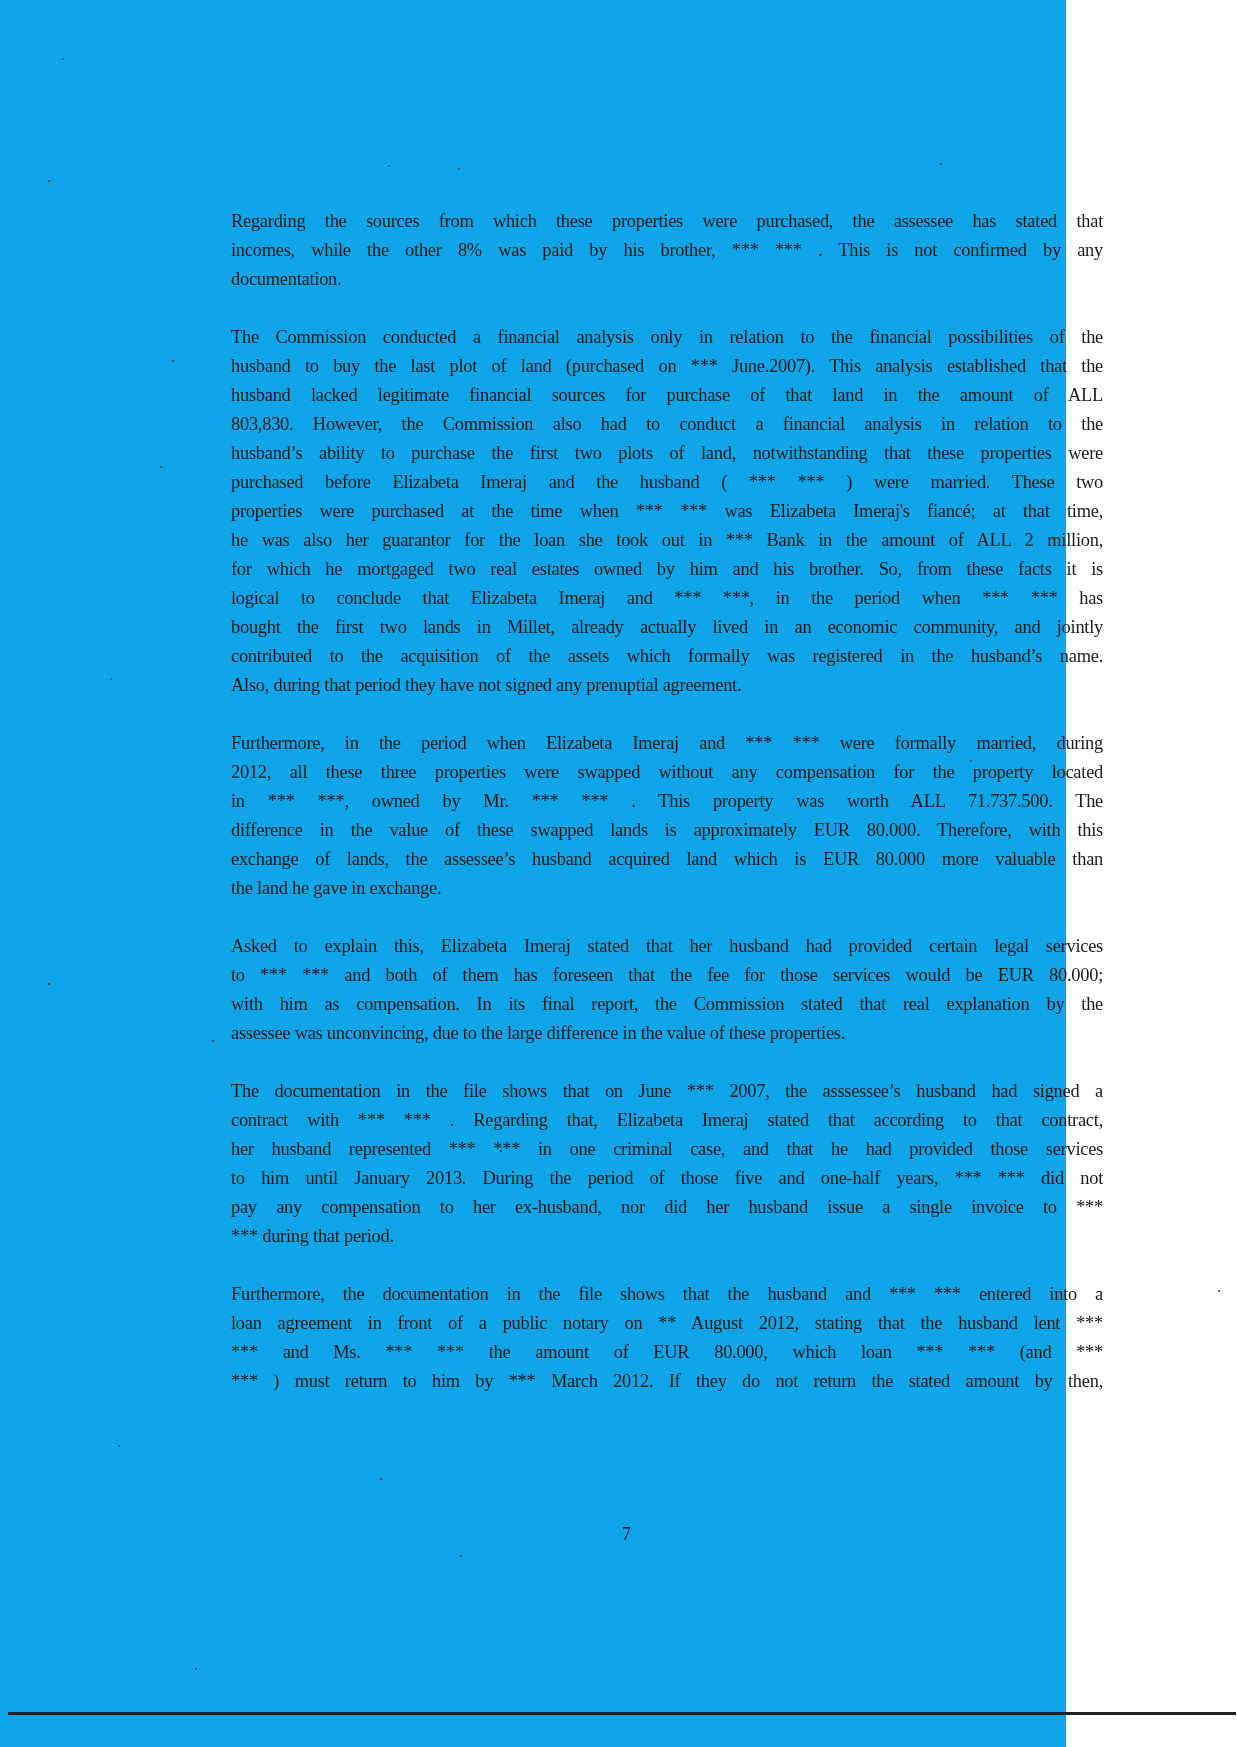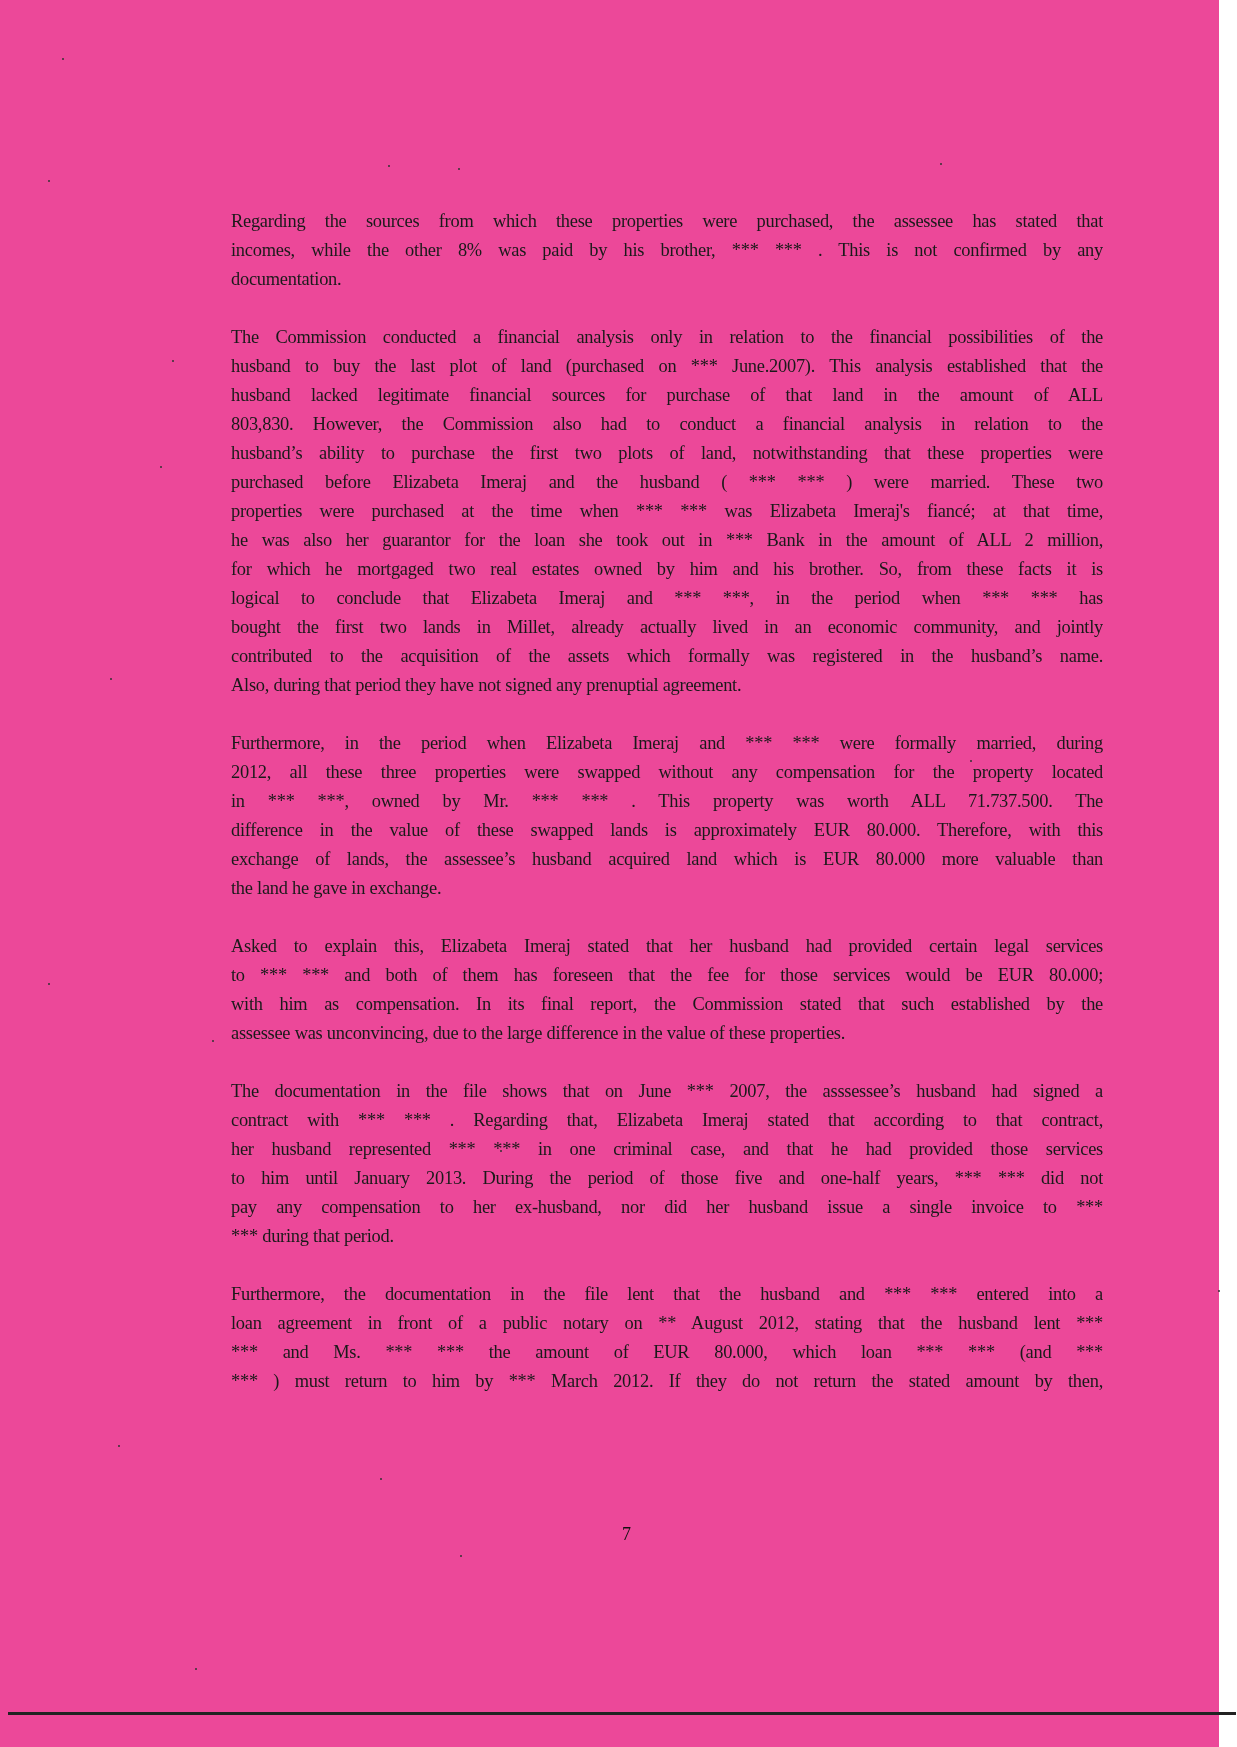--- a/index.html
+++ b/index.html
@@ -11,22 +11,22 @@
       width: 1237px;
       height: 1747px;
       position: relative;
       overflow: hidden;
       font-family: "Liberation Serif", "DejaVu Serif", serif;
       color: #1a1a1a;
     }
     .page {
       position: absolute;
       left: 0; top: 0;
-      width: 1219px; height: 1747px;
-      background: #ec4899;
+      width: 1066px; height: 1747px;
+      background: #0ea5e9;
     }
     .content {
       position: absolute;
       left: 231px;
       top: 207px;
       width: 872px;
     }
     .line {
       display: block;
       white-space: nowrap;
@@ -118,35 +118,35 @@
       <span class="line justify">2012, all these three properties were swapped without any compensation for the property located</span>
       <span class="line justify">in *** ***, owned by Mr. *** *** . This property was worth ALL 71.737.500. The</span>
       <span class="line justify">difference in the value of these swapped lands is approximately EUR 80.000. Therefore, with this</span>
       <span class="line justify">exchange of lands, the assessee’s husband acquired land which is EUR 80.000 more valuable than</span>
       <span class="line">the land he gave in exchange.</span>
     </div>
 
     <div class="para">
       <span class="line justify">Asked to explain this, Elizabeta Imeraj stated that her husband had provided certain legal services</span>
       <span class="line justify">to *** *** and both of them has foreseen that the fee for those services would be EUR 80.000;</span>
-      <span class="line justify">with him as compensation. In its final report, the Commission stated that such established by the</span>
+      <span class="line justify">with him as compensation. In its final report, the Commission stated that real explanation by the</span>
       <span class="line">assessee was unconvincing, due to the large difference in the value of these properties.</span>
     </div>
 
     <div class="para">
       <span class="line justify">The documentation in the file shows that on June *** 2007, the asssessee’s husband had signed a</span>
       <span class="line justify">contract with *** *** . Regarding that, Elizabeta Imeraj stated that according to that contract,</span>
       <span class="line justify">her husband represented *** *** in one criminal case, and that he had provided those services</span>
       <span class="line justify">to him until January 2013. During the period of those five and one-half years, *** *** did not</span>
       <span class="line justify">pay any compensation to her ex-husband, nor did her husband issue a single invoice to ***</span>
       <span class="line">*** during that period.</span>
     </div>
 
     <div class="para">
-      <span class="line justify">Furthermore, the documentation in the file lent that the husband and *** *** entered into a</span>
+      <span class="line justify">Furthermore, the documentation in the file shows that the husband and *** *** entered into a</span>
       <span class="line justify">loan agreement in front of a public notary on ** August 2012, stating that the husband lent ***</span>
       <span class="line justify">*** and Ms. *** *** the amount of EUR 80.000, which loan *** *** (and ***</span>
       <span class="line justify">*** ) must return to him by *** March 2012. If they do not return the stated amount by then,</span>
     </div>
 
   </div>
 
   <div class="page-number">7</div>
 
   <div class="footer-rule"></div>

